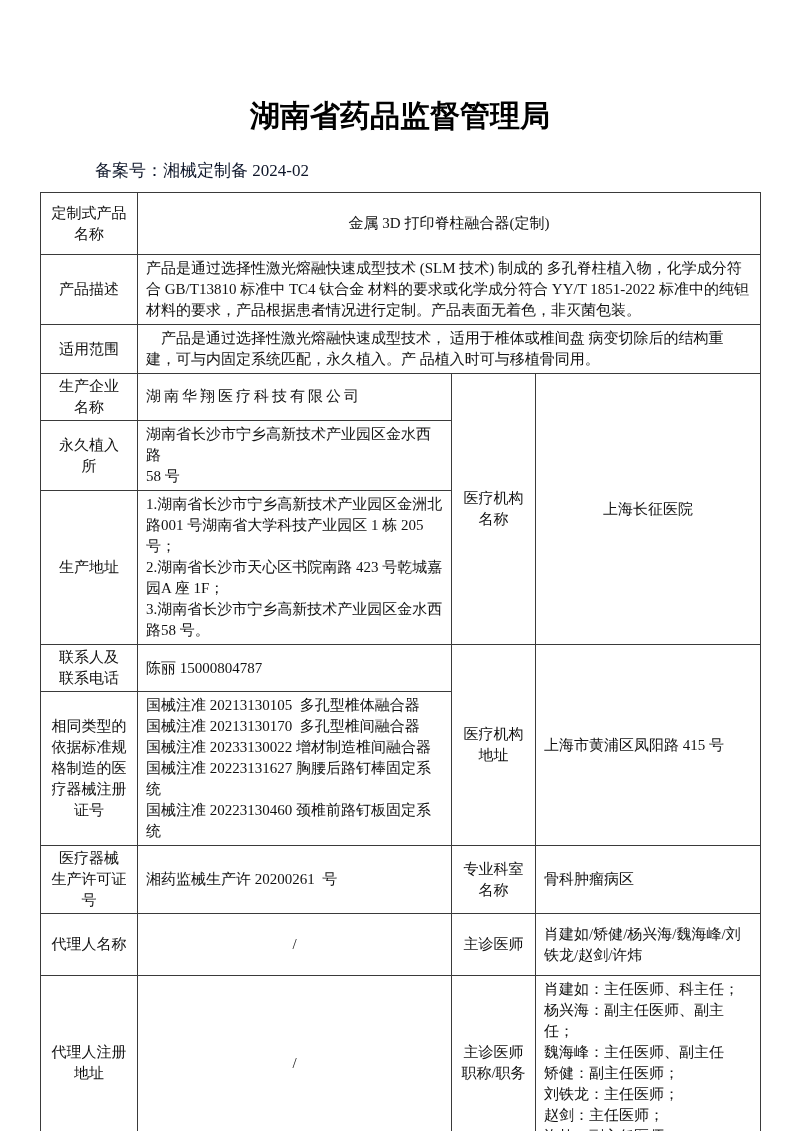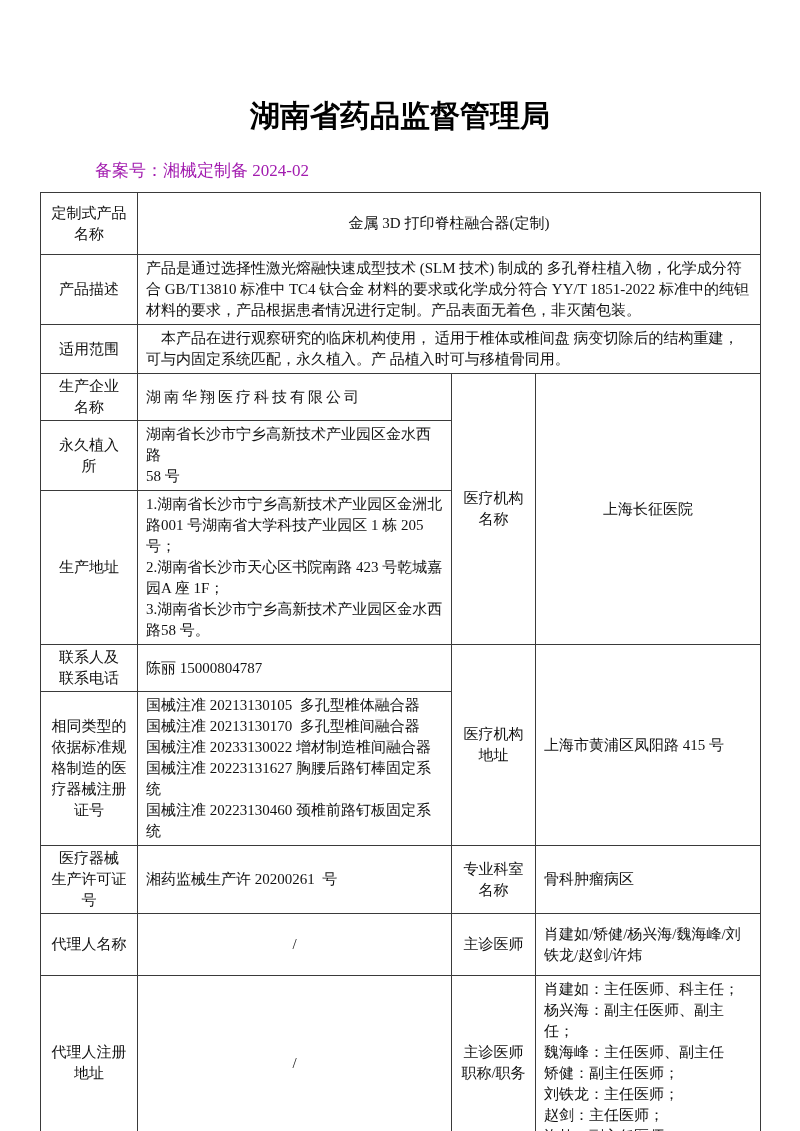--- a/index.html
+++ b/index.html
@@ -18,21 +18,21 @@
     text-align:center;
     font-size:30px;
     line-height:40px;
     font-weight:bold;
     color:#000;
   }
   .record-no{
     margin:24px 0 10px 95px;
     font-size:17px;
     line-height:22px;
-    color:#a21caf;
+    color:#0f172a;
   }
   table.reg{
     border-collapse:collapse;
     table-layout:fixed;
     margin-left:40px;
     width:720px;
     font-size:15px;
     line-height:21px;
   }
   table.reg td{
@@ -51,21 +51,21 @@
     text-align:left;
     padding:3px 8px;
     white-space:pre-wrap;
   }
   td.val-center{
     text-align:center;
     padding:20px 8px;
     white-space:pre-wrap;
   }
   td.indent{ text-indent:15px; }
-  td.spaced{ letter-spacing:3px; }
+  td.spaced{ letter-spacing:3px;font-family:Liberation Mono, monospace; }
 </style>
 </head>
 <body>
 
 <div class="page">
 
   <h1 class="title"><span>湖南省药品监督管理局</span><br></h1>
 
   <p class="record-no">备案号：湘械定制备 2024-02</p>
 
@@ -84,21 +84,21 @@
       <td class="val-center" colspan="3">金属 3D 打印脊柱融合器(定制)</td>
     </tr>
 
     <tr style="height:68px">
       <td class="lbl">产品描述</td>
       <td class="val" colspan="3">产品是通过选择性激光熔融快速成型技术 (SLM 技术) 制成的 多孔脊柱植入物，化学成分符合 GB/T13810 标准中 TC4 钛合金 材料的要求或化学成分符合 YY/T 1851-2022 标准中的纯钽材料的要求，产品根据患者情况进行定制。产品表面无着色，非灭菌包装。</td>
     </tr>
 
     <tr style="height:44px">
       <td class="lbl">适用范围</td>
-      <td class="val indent" colspan="3">本产品在进行观察研究的临床机构使用， 适用于椎体或椎间盘 病变切除后的结构重建，可与内固定系统匹配，永久植入。产 品植入时可与移植骨同用。</td>
+      <td class="val indent" colspan="3">产品是通过选择性激光熔融快速成型技术， 适用于椎体或椎间盘 病变切除后的结构重建，可与内固定系统匹配，永久植入。产 品植入时可与移植骨同用。</td>
     </tr>
 
     <tr style="height:44px">
       <td class="lbl">生产企业
 名称</td>
       <td class="val spaced">湖南华翔医疗科技有限公司</td>
       <td class="lbl" rowspan="3">医疗机构
 名称</td>
       <td class="val-center" rowspan="3">上海长征医院</td>
     </tr>

